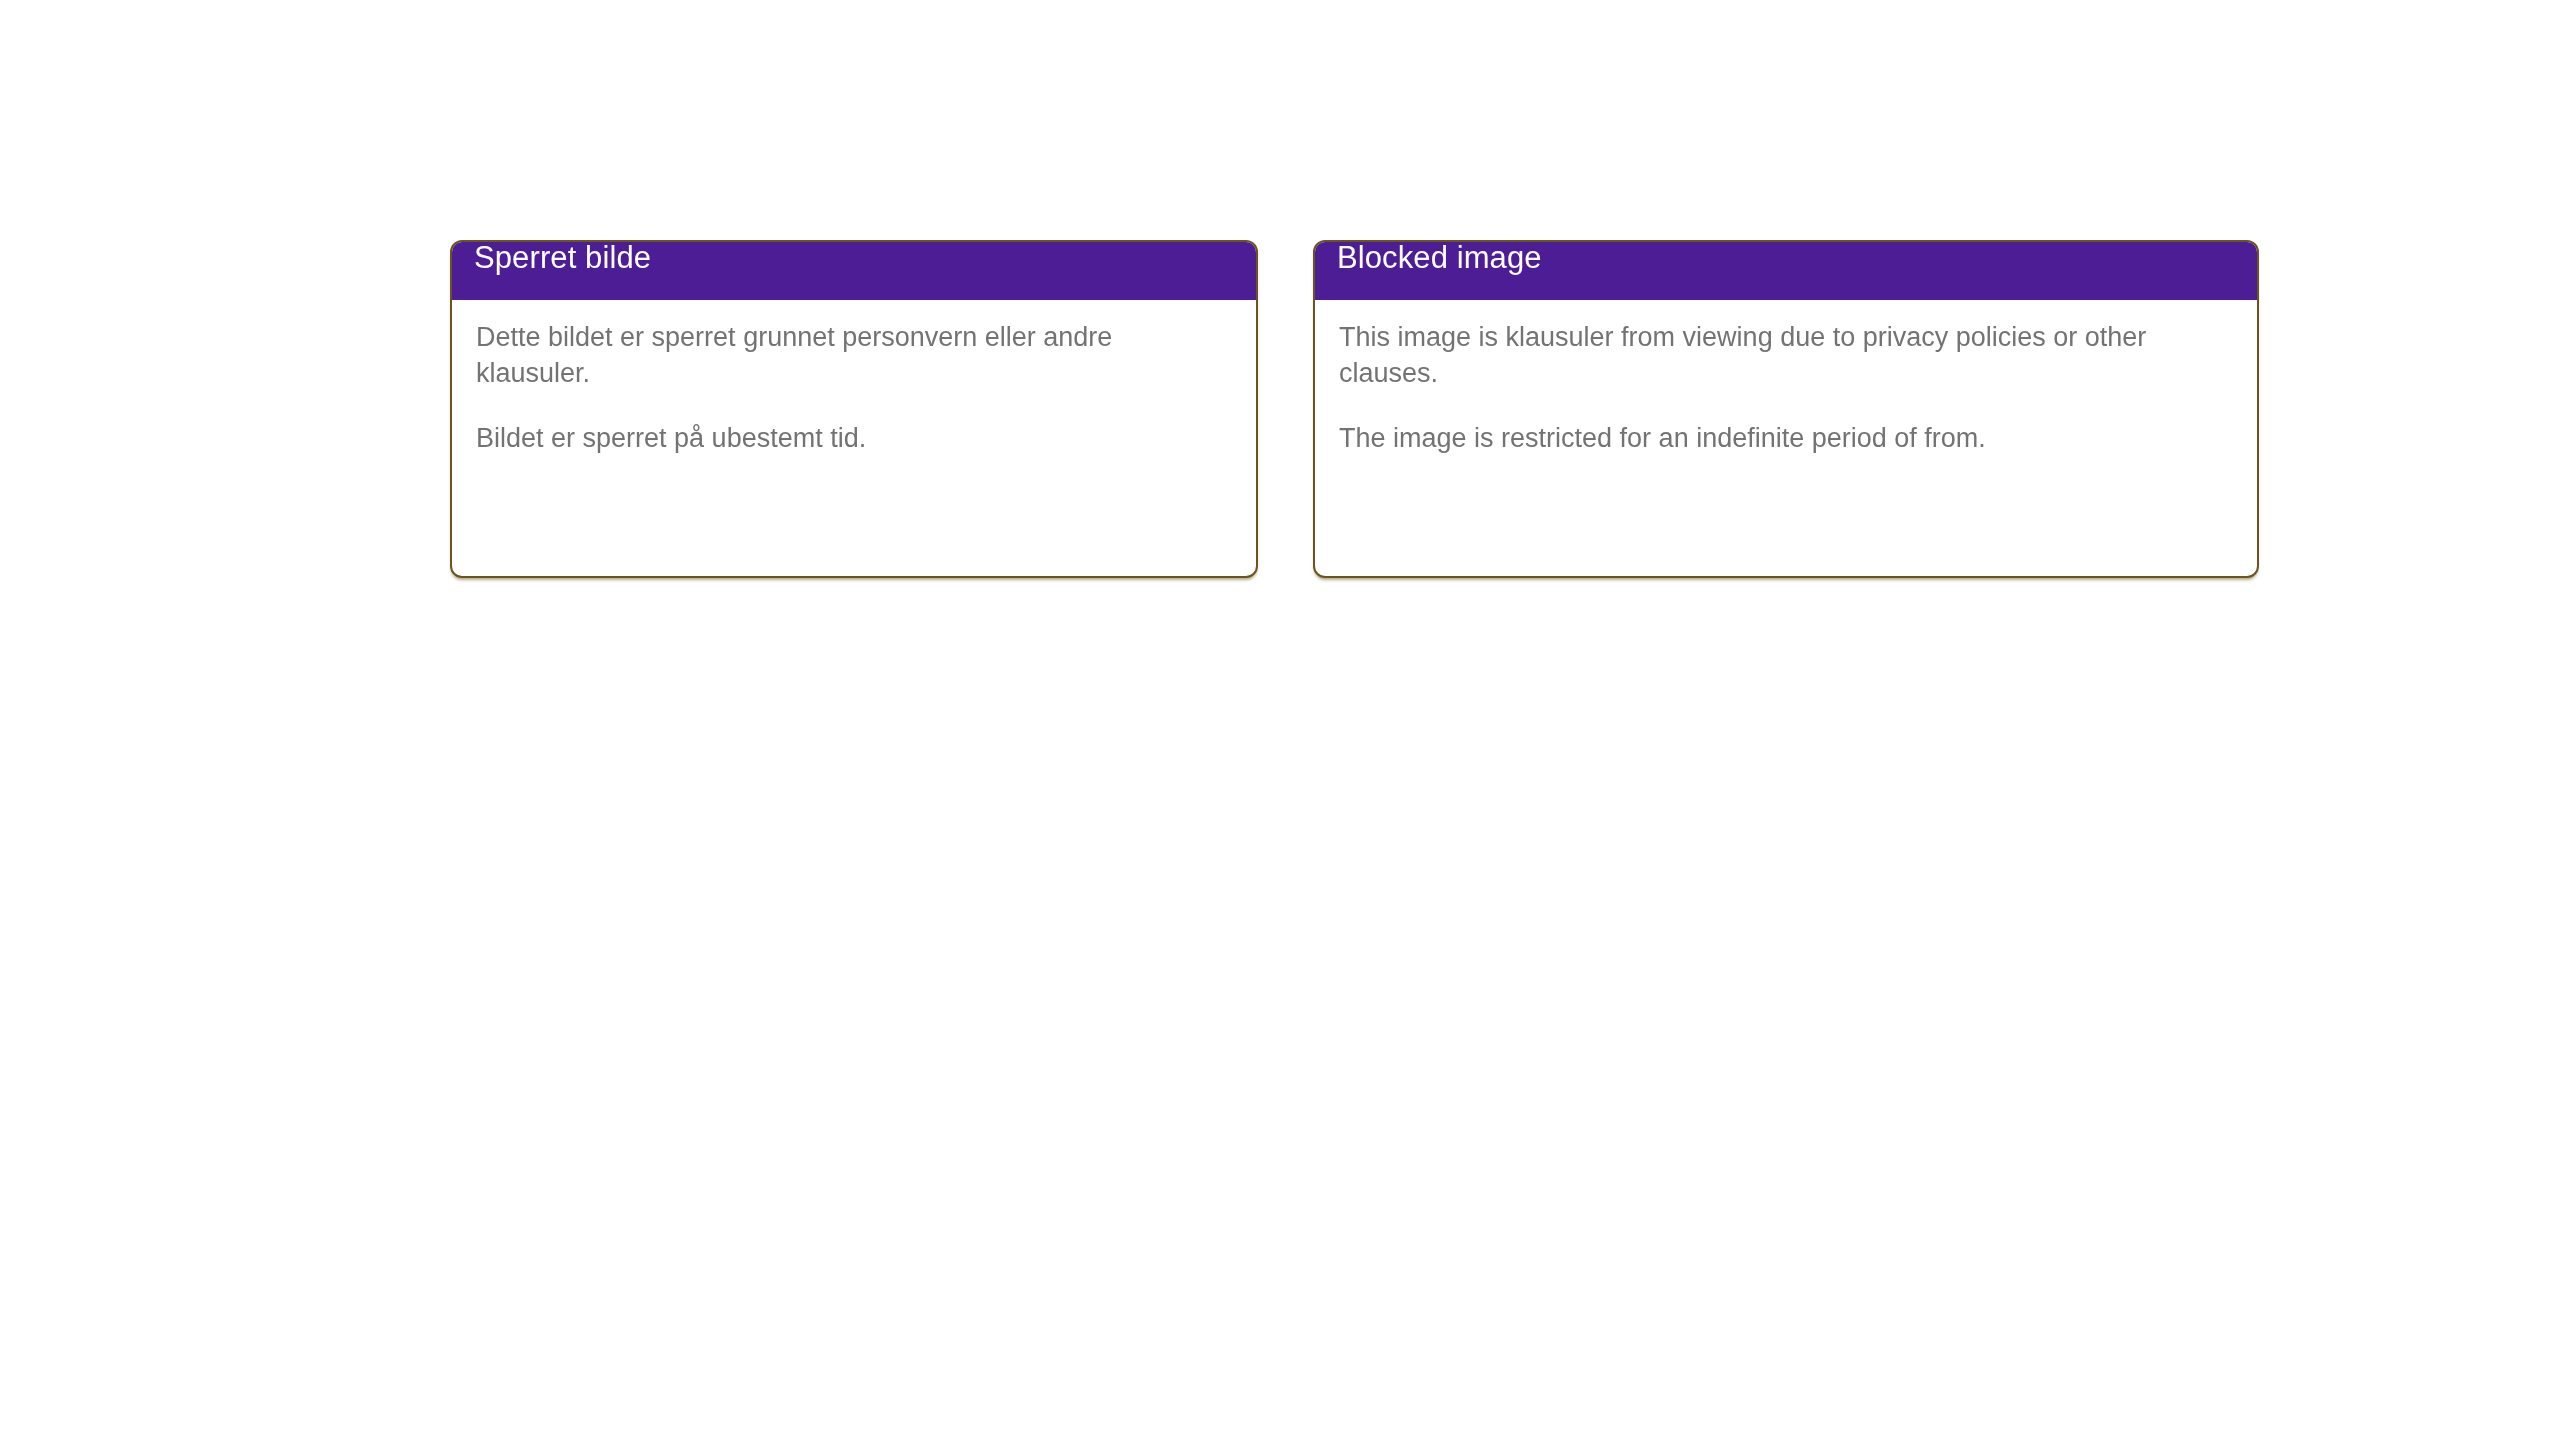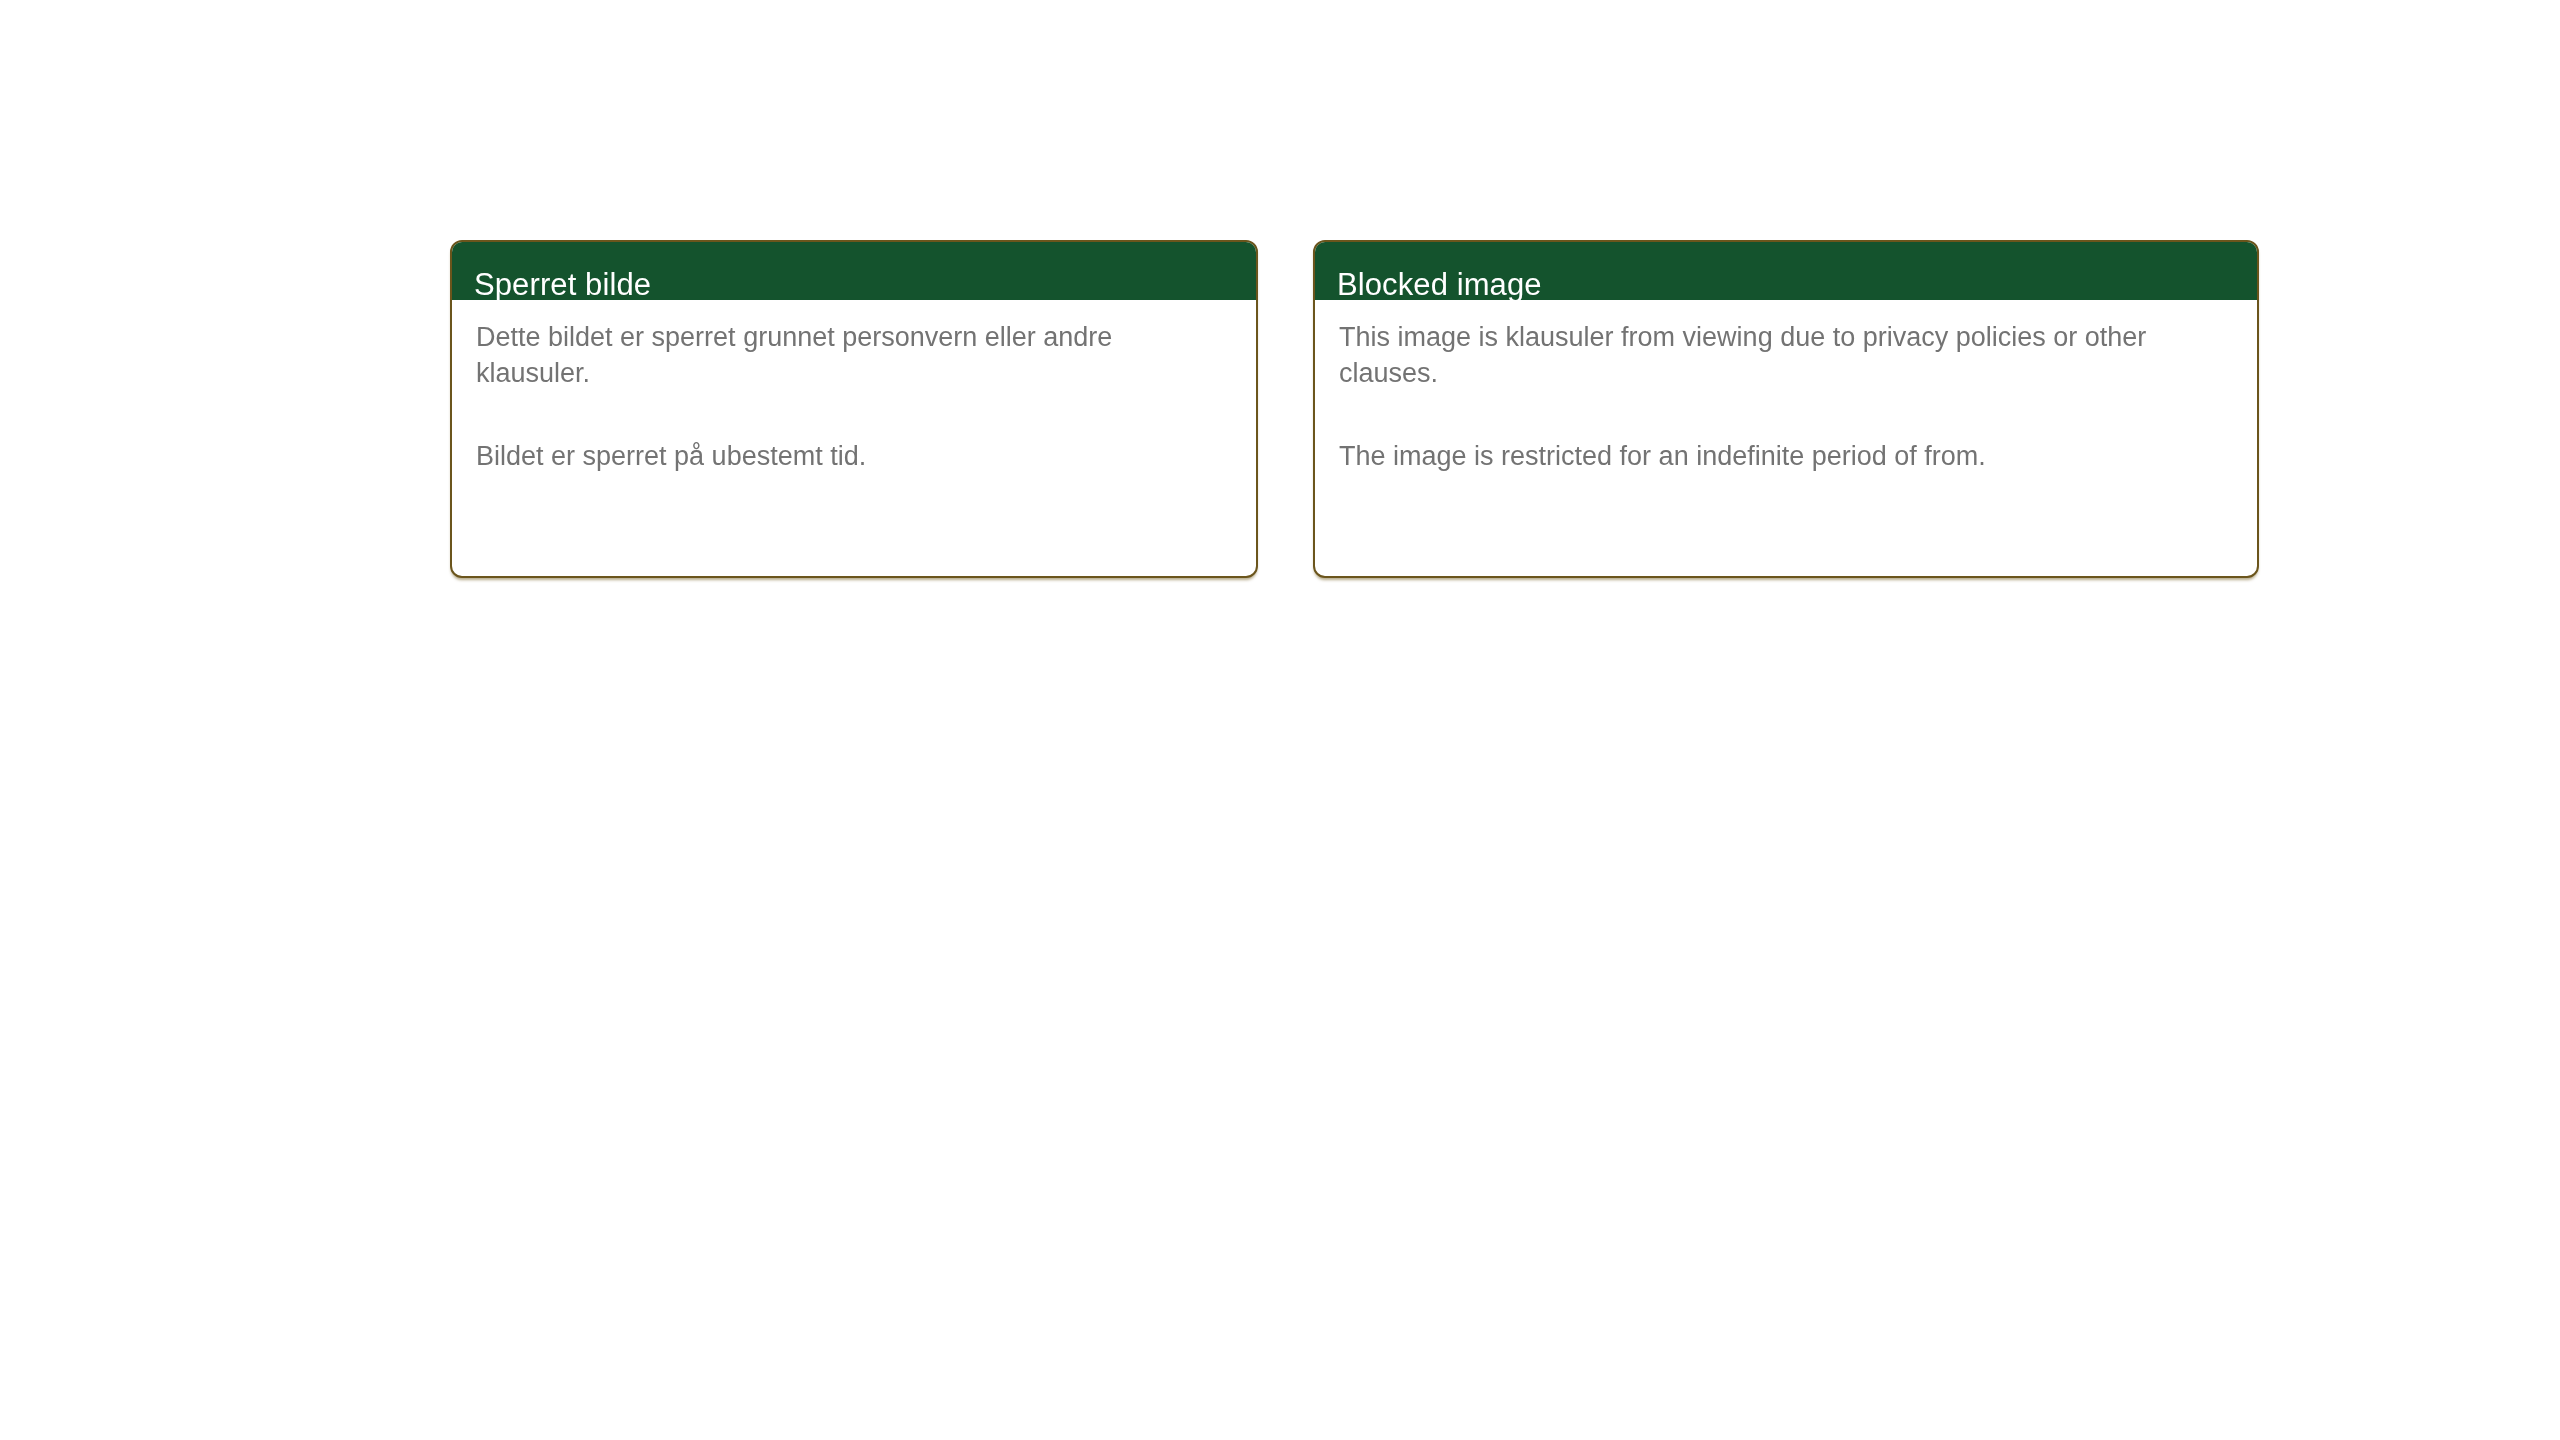--- a/index.html
+++ b/index.html
@@ -46,24 +46,24 @@
 
   .card--no {
     width: 808px;
   }
 
   .card--en {
     width: 946px;
   }
 
   .card-header {
-    background: #14532d;
+    background: #4c1d95;
     height: 58px;
     display: flex;
-    align-items: flex-end;
+    align-items: flex-start;
     padding: 0 0 0 22px;
     box-sizing: border-box;
   }
 
   .card-title {
     color: #ffffff;
     font-size: 31px;
     line-height: 1;
     font-weight: 400;
     letter-spacing: 0.1px;
@@ -78,21 +78,21 @@
   .card-paragraph {
     color: #737373;
     font-size: 27px;
     line-height: 1.32;
     font-weight: 400;
     margin: 0;
     white-space: pre-wrap;
   }
 
   .card-paragraph + .card-paragraph {
-    margin-top: 48px;
+    margin-top: 30px;
   }
 </style>
 </head>
 <body>
 
 <div class="page">
 
   <div class="card-row">
 
     <div class="card card--no">

